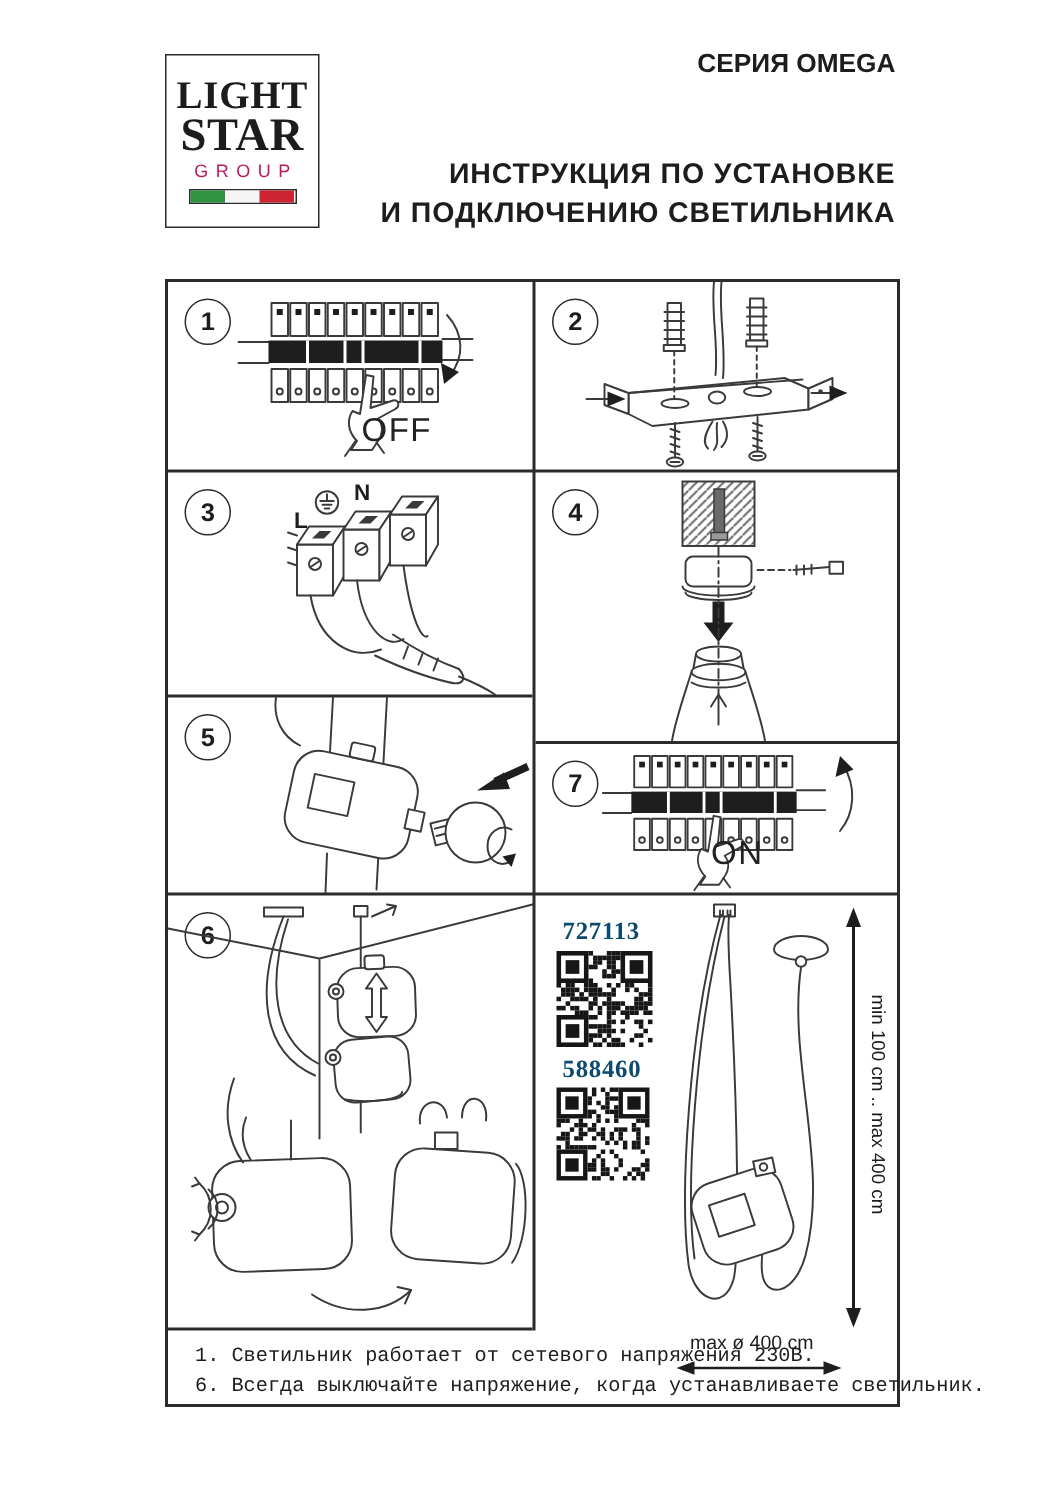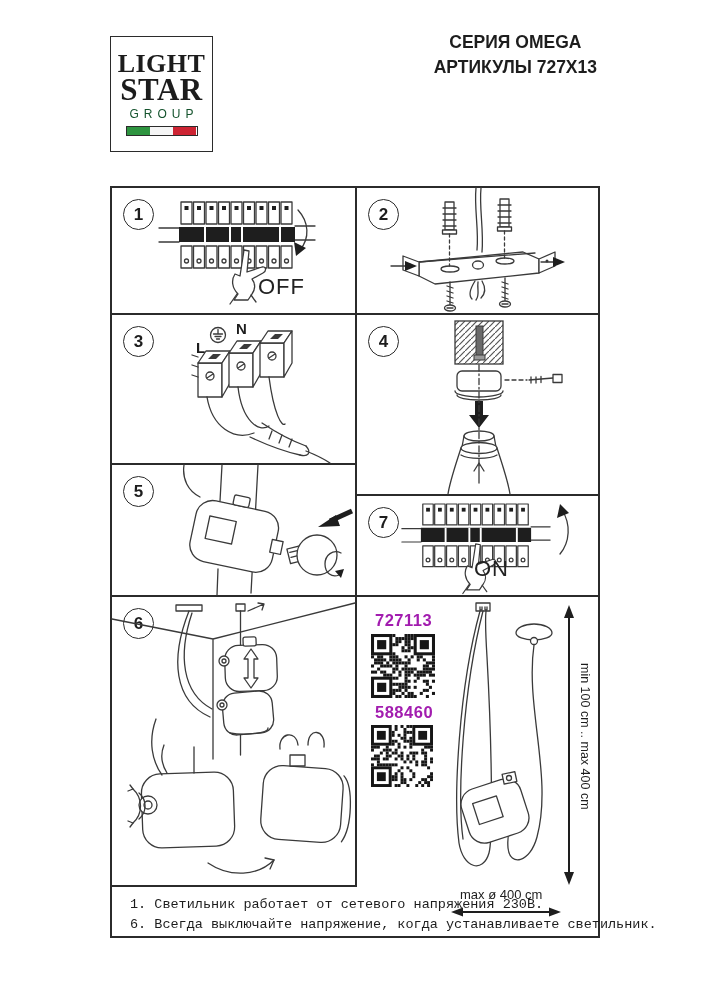--- a/index.html
+++ b/index.html
@@ -6,37 +6,37 @@
   #page{position:relative;width:707px;height:1000px;background:#fff;overflow:hidden;
         font-family:"Liberation Sans",sans-serif;color:#222;}
   .abs{position:absolute;}
 
   
   #logo-box{left:110px;top:36px;width:101px;height:114px;border:1.5px solid #2b2b2b;
             display:flex;flex-direction:column;align-items:center;justify-content:center;}
   .logo-word{font-family:"Liberation Serif",serif;font-weight:700;color:#1c1c1c;line-height:0.92;}
   #logo-light{font-size:26px;letter-spacing:0.5px;}
   #logo-star{font-size:31px;letter-spacing:0.5px;}
-  #logo-group{font-size:12px;letter-spacing:5px;color:#14532d;margin-top:3px;padding-left:5px;}
+  #logo-group{font-size:12px;letter-spacing:5px;color:#be185d;margin-top:3px;padding-left:5px;}
   #flag{width:70px;height:8px;border:1px solid #2b2b2b;display:flex;margin-top:5px;}
   #flag div{flex:1;}
-  #hdr-right{right:110px;top:30px;text-align:center;font-weight:700;font-size:17.5px;line-height:25px;color:#1d1d1d;}
+  #hdr-right{right:110px;top:30px;text-align:left;font-weight:700;font-size:17.5px;line-height:25px;color:#1d1d1d;}
   #hdr-title{right:110px;top:104px;text-align:right;font-weight:700;font-size:19px;line-height:26px;
              letter-spacing:0.6px;color:#1d1d1d;}
 
   
   #grid{left:110px;top:186px;width:490px;height:752px;border:2px solid #2b2b2b;box-sizing:border-box;}
   .gline{background:#2b2b2b;position:absolute;}
   .panel{position:absolute;}
   .stepnum{position:absolute;left:11px;top:11px;width:29px;height:29px;border:1.6px solid #2b2b2b;
            border-radius:50%;display:flex;align-items:center;justify-content:center;
            font-size:17px;font-weight:700;color:#1d1d1d;background:#fff;}
   .biglabel{position:absolute;font-size:22px;color:#222;letter-spacing:1px;}
   .wirelabel{position:absolute;font-weight:700;font-size:15px;color:#1d1d1d;}
-  .sku{position:absolute;font-weight:700;font-size:16.5px;letter-spacing:0.5px;color:#a21caf;}
+  .sku{position:absolute;font-weight:700;font-size:16.5px;letter-spacing:0.5px;color:#0c4a6e;font-family:Liberation Serif, serif;}
   .qr{position:absolute;}
   #dim-v{position:absolute;left:221px;top:66px;height:170px;writing-mode:vertical-rl;
          font-size:12.5px;color:#1d1d1d;white-space:nowrap;}
   #dim-h{position:absolute;left:103px;top:290px;width:96px;font-size:13px;color:#1d1d1d;}
   #footer-notes{position:absolute;left:0;top:699px;width:486px;height:49px;font-size:13.5px;color:#1d1d1d;font-family:Liberation Mono, monospace;}
   #footer-notes div{position:absolute;left:18px;white-space:nowrap;}
 
   svg{position:absolute;overflow:visible;}
   .s{stroke:#3a3a3a;fill:none;stroke-width:1.3;stroke-linejoin:round;stroke-linecap:round;}
   .sf{stroke:#3a3a3a;fill:#fff;stroke-width:1.3;stroke-linejoin:round;}
@@ -124,40 +124,43 @@
     <div id="logo-group">GROUP</div>
     <div id="flag">
       <div style="background:#2e9440"></div>
       <div style="background:#f5f5f5"></div>
       <div style="background:#cd2433"></div>
     </div>
   </div>
 
   <div class="abs" id="hdr-right">
     <div>СЕРИЯ OMEGA</div>
-    <div>АРТИКУЛЫ 727X13</div>
+  </div>
+  <div class="abs" id="hdr-title">
+    <div>ИНСТРУКЦИЯ ПО УСТАНОВКЕ</div>
+    <div>И ПОДКЛЮЧЕНИЮ СВЕТИЛЬНИКА</div>
   </div>
 
   <div class="abs" id="grid">
     <div class="gline" style="left:243px;top:0;width:2px;height:699px"></div>
     <div class="gline" style="left:0;top:125px;width:486px;height:2px"></div>
     <div class="gline" style="left:0;top:275px;width:243px;height:2px"></div>
     <div class="gline" style="left:245px;top:306px;width:241px;height:2px"></div>
     <div class="gline" style="left:0;top:407px;width:486px;height:2px"></div>
     <div class="gline" style="left:0;top:697px;width:243px;height:2px"></div>
 
     <div class="panel" style="left:0;top:0;width:243px;height:125px">
       <div class="stepnum">1</div>
       <svg width="243" height="125" viewBox="0 0 243 125">
         <use href="#breaker" transform="translate(65,14)"></use>
         <path class="s" d="M186 22 C 197 34 198 50 188 62"></path>
         <polygon points="184,68 182,54 194,60" fill="#1e1e1e"></polygon>
         <use href="#hand" transform="translate(116,60)"></use>
       </svg>
-      <span class="biglabel" style="left:146px;top:86px">OFF</span>
+      <span class="biglabel" style="left:129px;top:86px">OFF</span>
     </div>
 
     <div class="panel" style="left:245px;top:0;width:241px;height:125px">
       <div class="stepnum">2</div>
       <svg width="241" height="125" viewBox="0 0 241 125">
         <path class="s" d="M119 0 C 117 20 122 42 120 62 M124 0 C 122 20 127 42 125 64"></path>
         <polygon class="sf" points="62,74 166,64 182,71 182,85 78,96 62,88"></polygon>
         <line class="s" x1="62" y1="74" x2="178" y2="65"></line>
         <ellipse class="sf" cx="93" cy="81" rx="9" ry="3"></ellipse>
         <ellipse class="sf" cx="148" cy="73" rx="9" ry="3"></ellipse>

